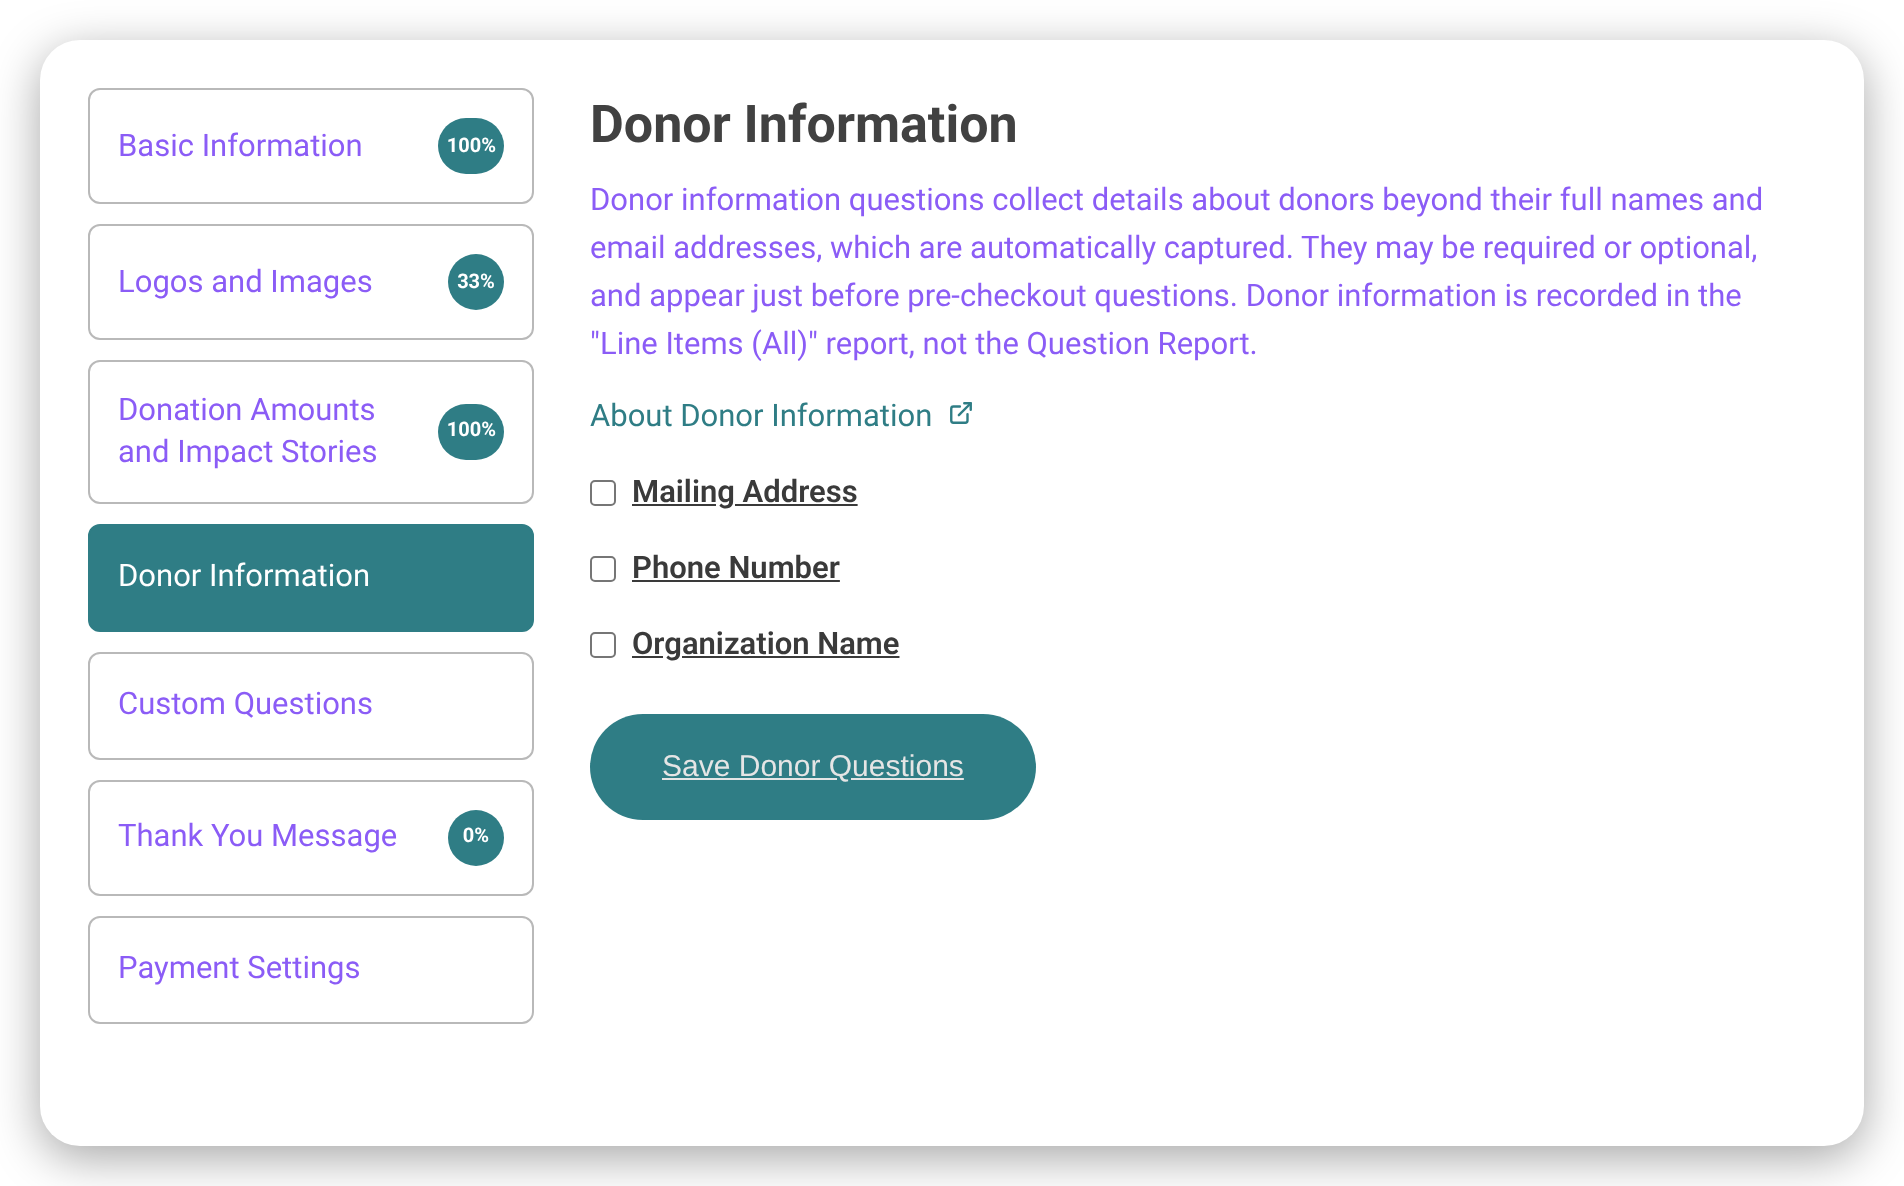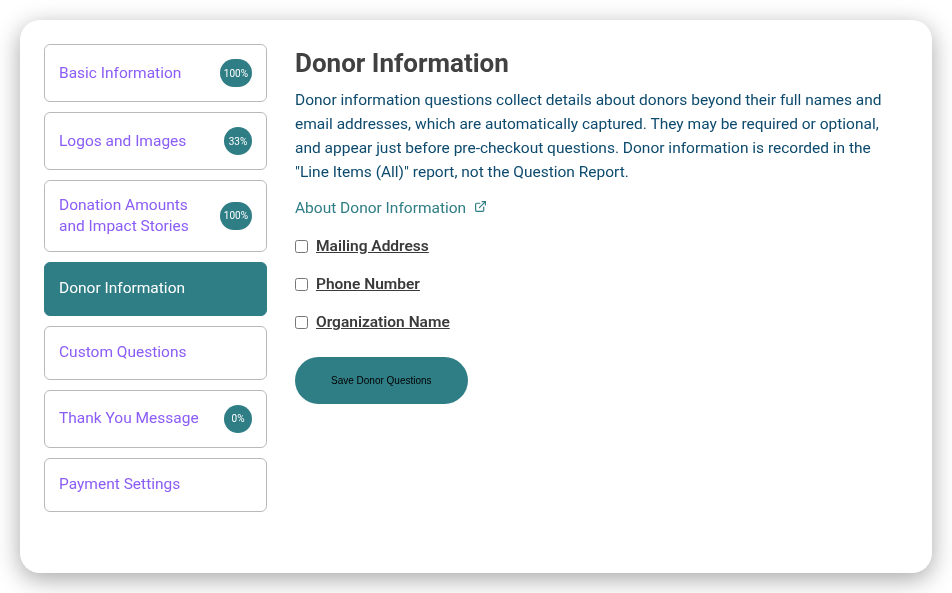--- a/index.html
+++ b/index.html
@@ -45,21 +45,21 @@
     font-size: 15.5px;
     line-height: 1.35;
   }
   .sidebar-item.active .sidebar-item-label {
     color: #fff;
   }
   .badge {
     background: #2f7d85;
     color: #fff;
     font-size: 10px;
-    font-weight: 400;
+    font-weight: 700;
     border-radius: 999px;
     min-width: 28px;
     height: 28px;
     display: flex;
     align-items: center;
     justify-content: center;
     padding: 0 4px;
     flex-shrink: 0;
     margin-left: 8px;
   }
@@ -69,21 +69,21 @@
     padding-top: 4px;
   }
   .page-title {
     font-size: 26px;
     font-weight: 700;
     color: #414141;
     margin-bottom: 10px;
   }
   .page-desc {
     font-size: 15.5px;
-    color: #0c4a6e;
+    color: #8b5cf6;
     line-height: 1.55;
     margin-bottom: 14px;
   }
   .help-link {
     color: #2f7d85;
     text-decoration: none;
     font-size: 15.5px;
     display: inline-flex;
     align-items: center;
     gap: 8px;
@@ -101,27 +101,28 @@
     cursor: pointer;
   }
   .checkbox-label {
     font-size: 15.5px;
     font-weight: 600;
     color: #3a3a3a;
     text-decoration: underline;
   }
   .save-btn {
     background: #2f7d85;
-    color: #000000;
+    color: #e5e5e5;
     border: none;
     border-radius: 999px;
     padding: 18px 36px;
-    font-size: 10px;
+    font-size: 15px;
     cursor: pointer;
     margin-top: 6px;
+    text-decoration: underline;
   }
 </style>
 </head>
 <body>
 
 <div class="panel">
 
   <nav class="sidebar">
 
     <div class="sidebar-item">

